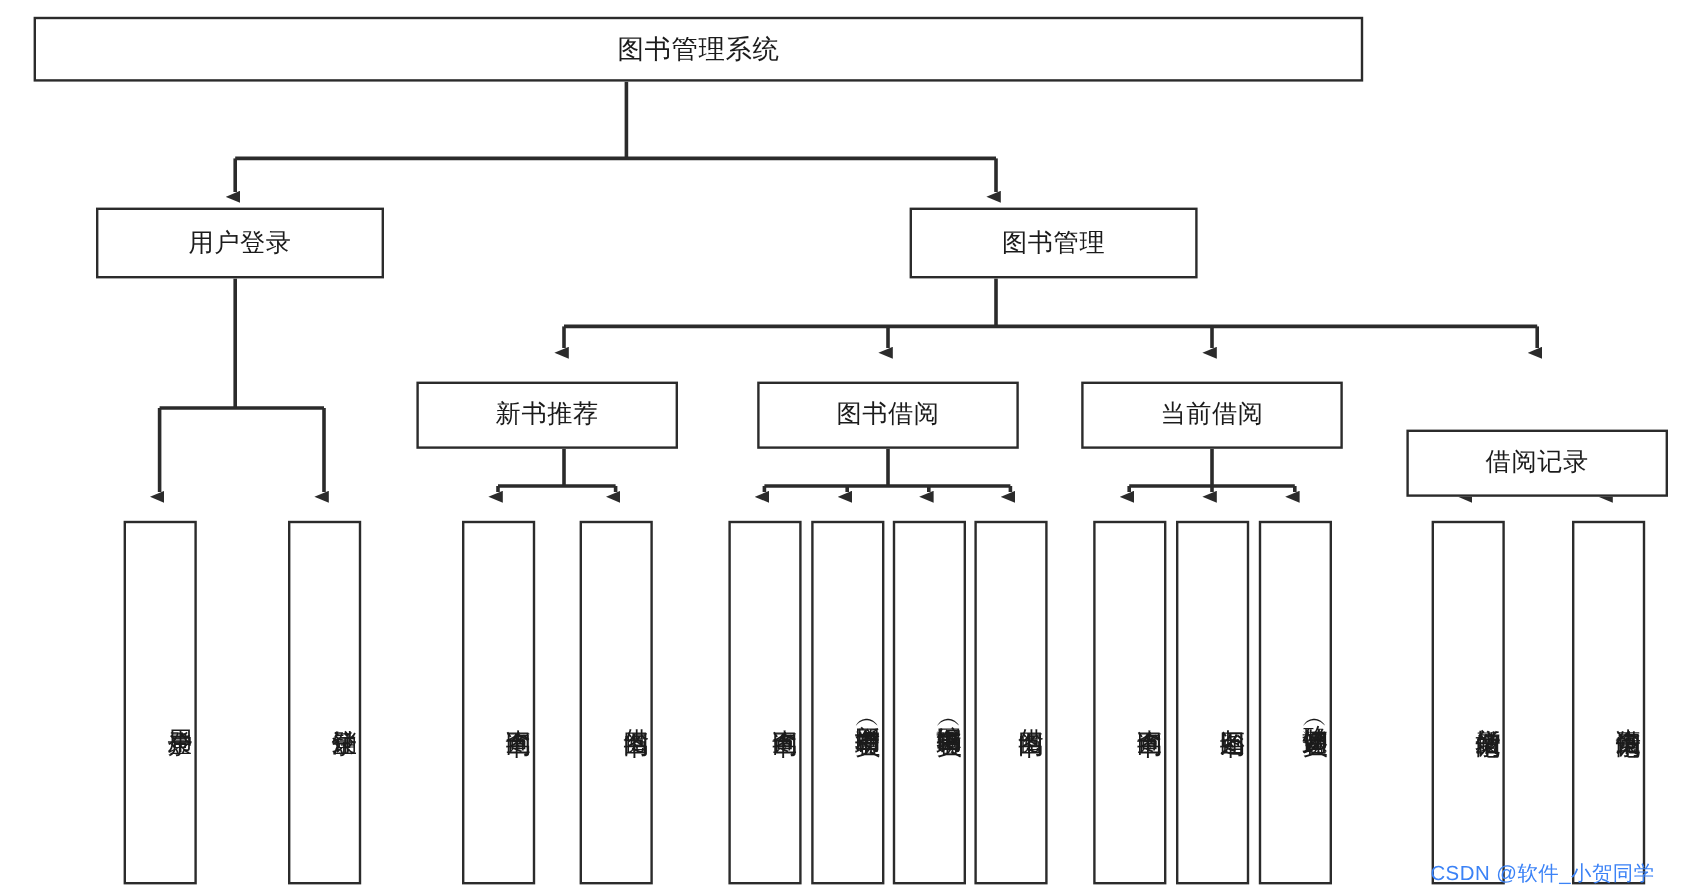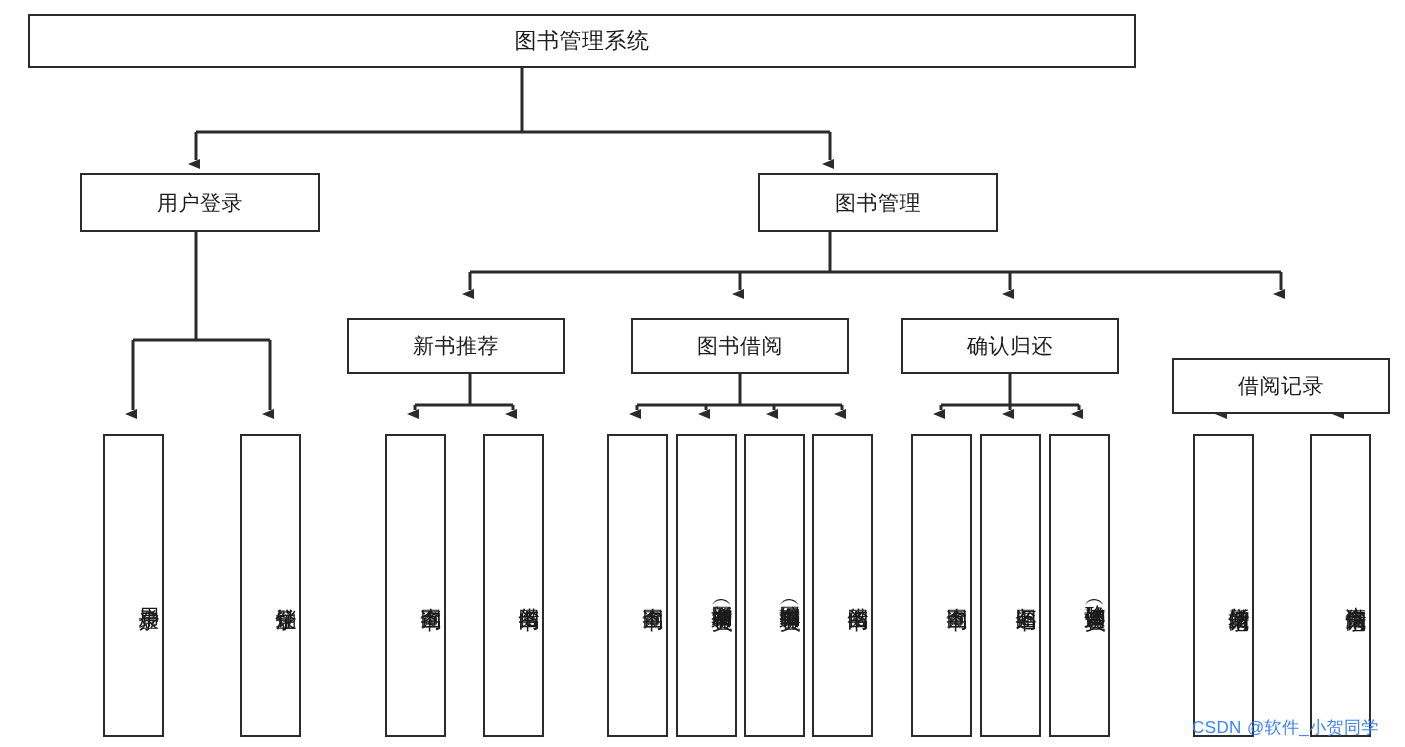--- a/index.html
+++ b/index.html
@@ -117,21 +117,21 @@
     </g>
   </svg>
 
   <div class="node horiz root" style="left:28px; top:14px; width:1108px; height:54px;">图书管理系统</div>
 
   <div class="node horiz" style="left:80px; top:173px; width:240px; height:59px;">用户登录</div>
   <div class="node horiz" style="left:710px; top:173px; width:240px; height:59px;margin-left:48px;">图书管理</div>
 
   <div class="node horiz" style="left:347px; top:318px; width:218px; height:56px;">新书推荐</div>
   <div class="node horiz" style="left:631px; top:318px; width:218px; height:56px;">图书借阅</div>
-  <div class="node horiz" style="left:901px; top:318px; width:218px; height:56px;">确认归还</div>
+  <div class="node horiz" style="left:901px; top:318px; width:218px; height:56px;">当前借阅</div>
   <div class="node horiz" style="left:1172px; top:318px; width:218px; height:56px;margin-top:40px;">借阅记录</div>
 
   <div class="node vert" style="left:103px; top:434px; width:61px; height:303px;">用户登录</div>
   <div class="node vert" style="left:240px; top:434px; width:61px; height:303px;">注销登录</div>
 
   <div class="node vert" style="left:385px; top:434px; width:61px; height:303px;">查询图书</div>
   <div class="node vert" style="left:483px; top:434px; width:61px; height:303px;">借阅图书</div>
 
   <div class="node vert" style="left:607px; top:434px; width:61px; height:303px;">查询图书</div>
   <div class="node vert" style="left:676px; top:434px; width:61px; height:303px;">新增图书（管理员）</div>

